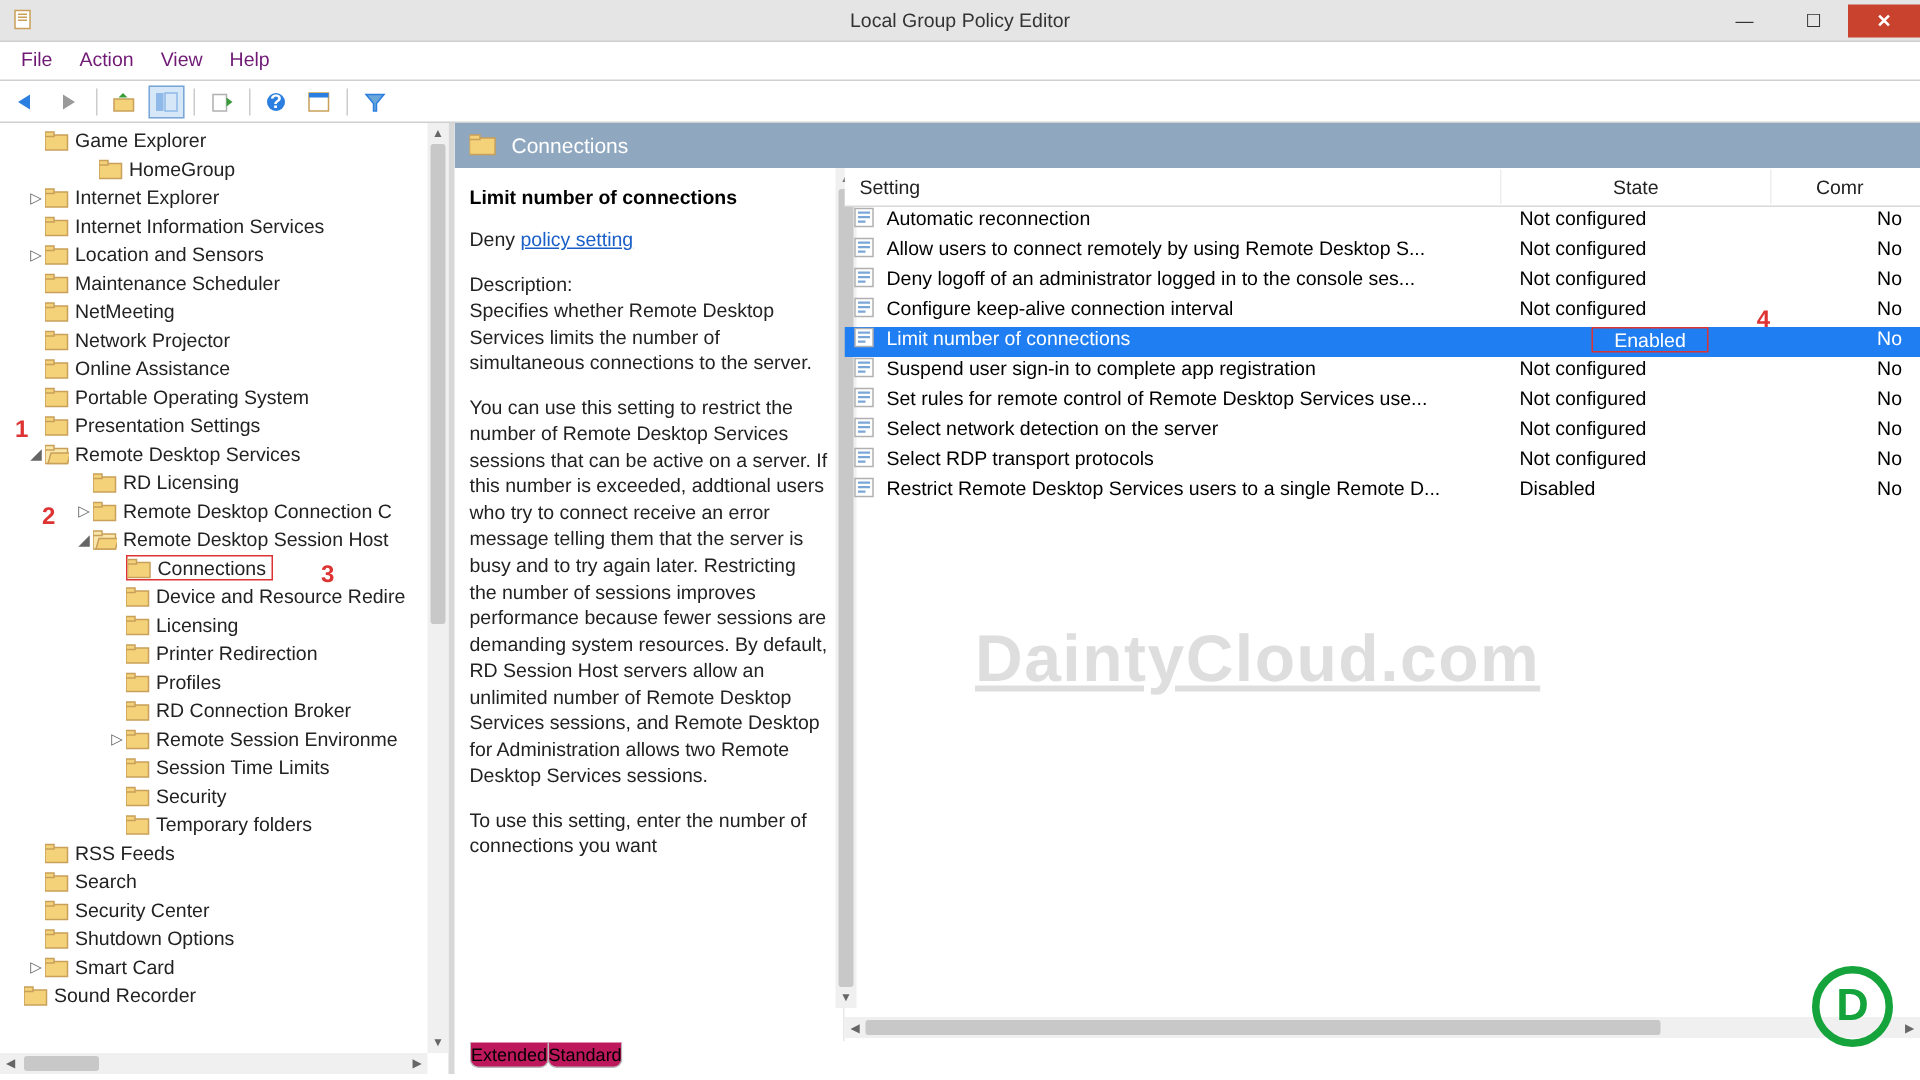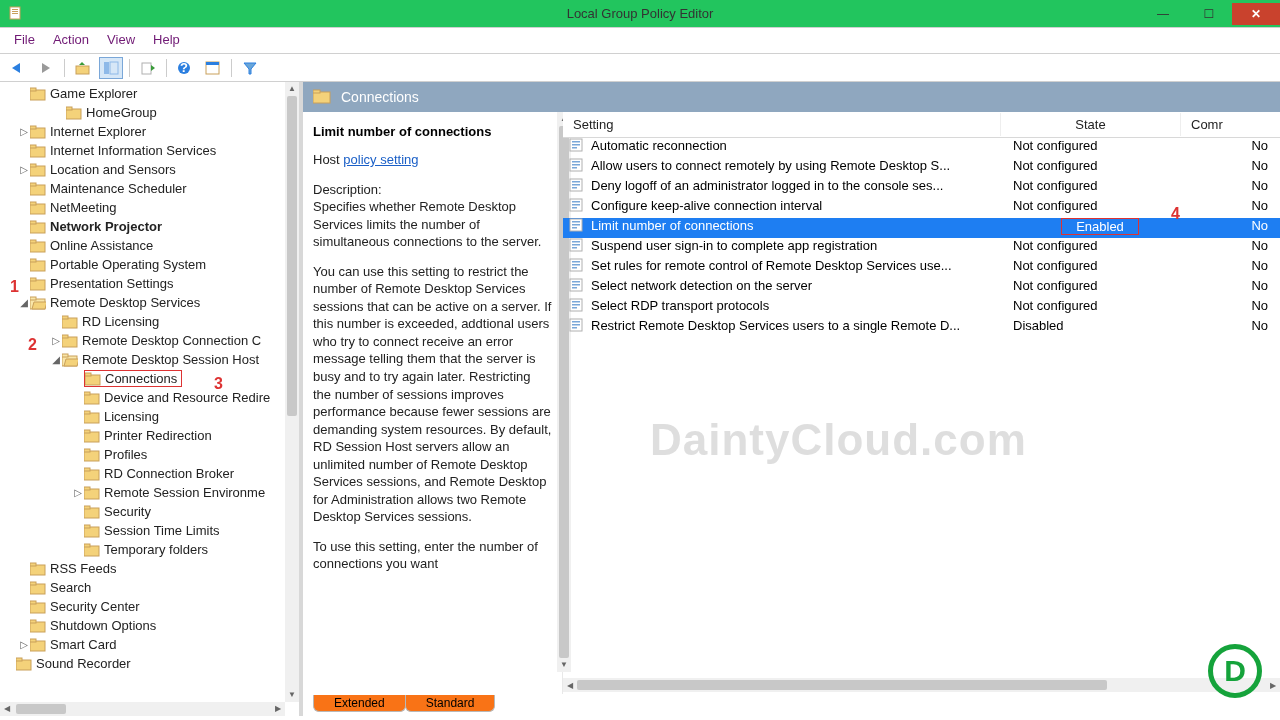--- a/index.html
+++ b/index.html
@@ -1,19 +1,19 @@
 <!DOCTYPE html>
 <html><head>
 <meta charset="utf-8">
 <style>
 * { margin: 0; padding: 0; box-sizing: border-box; font-family: "Segoe UI", Tahoma, sans-serif; font-size: 13px; }
 body { background: #fff; width: 1280px; height: 720px; overflow: hidden; position: relative; }
 
 
-.titlebar { display: flex; align-items: center; height: 28px; background: #22c55e; border-bottom: 1px solid #d0d0d0; position: relative; justify-content: space-between; }
+.titlebar { display: flex; align-items: center; height: 28px; background: #e5e5e5; border-bottom: 1px solid #d0d0d0; position: relative; justify-content: space-between; }
 .titlebar .app-icon { width: 16px; height: 16px; margin: 0 8px; }
 .titlebar .title { position: absolute; left: 50%; transform: translateX(-50%); color: #333; }
 .win-btns { margin-left: auto; display: flex; }
 .win-btn { width: 46px; height: 22px; display: flex; align-items: center; justify-content: center; font-size: 12px; color: #333; }
 .win-close { background: #c9422d; color: #fff; font-weight: bold; width: 48px; }
 .menubar { display: flex; gap: 18px; padding: 4px 14px 6px; border-bottom: 1px solid #d0d0d0; }
 .menubar span { color: #701a75; }
 
 
 .toolbar { display: flex; align-items: center; gap: 4px; padding: 2px 6px; border-bottom: 1px solid #d0d0d0; height: 28px; }
@@ -49,43 +49,43 @@
 
 .desc-aux-scroll { position: absolute; left: 254px; top: 0; bottom: 22px; width: 14px; background: #f0f0f0; }
 .desc-aux-scroll .arrow { width: 14px; height: 14px; font-size: 8px; color: #666; text-align: center; line-height: 14px; }
 .desc-aux-scroll .thumb { position: absolute; left: 2px; top: 14px; bottom: 14px; width: 10px; background: #c8c8c8; border-radius: 2px; }
 
 .grid-pane { flex: 1; position: relative; overflow: hidden; }
 .grid-header { display: flex; border-bottom: 1px solid #d8d8d8; height: 26px; align-items: center; background: #fff; }
 .gh { padding: 4px 10px; color: #222; }
 .gh-setting { width: 438px; border-right: 1px solid #eee; }
 .gh-state { width: 180px; text-align: center; border-right: 1px solid #eee; }
-.gh-comm { flex: 1; text-align: left; padding-right: 18px; }
+.gh-comm { flex: 1; text-align: center; padding-right: 18px; }
 .grid-body { }
 .grid-row { display: flex; align-items: flex-start; height: 20px; padding-left: 6px; }
 .grid-row .ico { width: 16px; height: 14px; margin-right: 6px; }
 .grid-row .c-setting { width: 416px; white-space: nowrap; overflow: hidden; text-overflow: ellipsis; }
 .grid-row .c-state { width: 180px; padding-left: 6px; }
 .grid-row .c-comm { flex: 1; text-align: right; padding-right: 12px; }
 .grid-row.selected { background: #1e7ef2; color: #fff; }
 .grid-row.selected .c-state { color: #fff; }
 
 .grid-hscroll { position: absolute; left: 0; bottom: 2px; right: 0; height: 14px; background: #f0f0f0; display: flex; align-items: center; }
 .grid-hscroll .arrow { width: 14px; text-align: center; font-size: 8px; color: #666; }
 .grid-hscroll .track { flex: 1; position: relative; height: 10px; }
 .grid-hscroll .thumb { position: absolute; left: 0; width: 530px; height: 10px; background: #c8c8c8; border-radius: 2px; }
 
 .tabs { display: flex; padding-left: 10px; height: 22px; align-items: flex-start; border-top: 1px solid #fff; }
-.tab { padding: 1px 20px; border: 1px solid #b8b8b8; border-top: none; border-radius: 0 0 6px 6px; margin-right: -1px; font-size: 12px; background: #f97316; }
+.tab { padding: 1px 0; border: 1px solid #b8b8b8; border-top: none; border-radius: 0 0 6px 6px; margin-right: -1px; font-size: 12px; background: #be185d; }
 .tab.active { font-weight: normal; }
 .tab.back { position: relative; z-index: 0; }
 
 .callout { position: absolute; color: #d33; font-weight: bold; font-size: 16px; z-index: 5; }
 
-.watermark { position: absolute; left: 650px; top: 415px; font-size: 44px; font-weight: 600; color: rgba(160,160,160,0.35); letter-spacing: 1px; pointer-events: none; }
+.watermark { position: absolute; left: 650px; top: 415px; font-size: 44px; font-weight: 600; color: rgba(160,160,160,0.35); letter-spacing: 1px; pointer-events: none; text-decoration: underline; }
 .dlogo { position: absolute; right: 18px; bottom: 22px; width: 54px; height: 54px; border: 5px solid #15a33b; border-radius: 50%; display: flex; align-items: center; justify-content: center; color: #15a33b; font-weight: 800; font-size: 30px; font-family: Arial; }
 
 
 .folder-svg { display: block; }
 .setting-svg { display: block; }
 </style>
 </head>
 <body>
 
 <div class="titlebar">
@@ -231,21 +231,21 @@
         <div class="tree-row" style="padding-left: 18px;">
           <span class="exp"></span>
           <span class="ico">
             <svg class="folder-svg" width="16" height="14">
               <rect x="0" y="3" width="15" height="10" fill="#f4d27a" stroke="#c9a05a"></rect>
               <rect x="0" y="1" width="6" height="3" fill="#f4d27a" stroke="#c9a05a"></rect>
             </svg>
           </span>
           <span class="lbl">NetMeeting</span>
         </div>
-        <div class="tree-row" style="padding-left: 18px; font-weight: bold;">
+        <div class="tree-row" style="padding-left: 18px;">
           <span class="exp"></span>
           <span class="ico">
             <svg class="folder-svg" width="16" height="14">
               <rect x="0" y="3" width="15" height="10" fill="#f4d27a" stroke="#c9a05a"></rect>
               <rect x="0" y="1" width="6" height="3" fill="#f4d27a" stroke="#c9a05a"></rect>
             </svg>
           </span>
           <span class="lbl">Network Projector</span>
         </div>
         <div class="tree-row" style="padding-left: 18px;">
@@ -393,31 +393,31 @@
           <span class="lbl">Remote Session Environme</span>
         </div>
         <div class="tree-row" style="padding-left: 72px;">
           <span class="exp"></span>
           <span class="ico">
             <svg class="folder-svg" width="16" height="14">
               <rect x="0" y="3" width="15" height="10" fill="#f4d27a" stroke="#c9a05a"></rect>
               <rect x="0" y="1" width="6" height="3" fill="#f4d27a" stroke="#c9a05a"></rect>
             </svg>
           </span>
+          <span class="lbl">Session Time Limits</span>
+        </div>
+        <div class="tree-row" style="padding-left: 72px;">
+          <span class="exp"></span>
+          <span class="ico">
+            <svg class="folder-svg" width="16" height="14">
+              <rect x="0" y="3" width="15" height="10" fill="#f4d27a" stroke="#c9a05a"></rect>
+              <rect x="0" y="1" width="6" height="3" fill="#f4d27a" stroke="#c9a05a"></rect>
+            </svg>
+          </span>
           <span class="lbl">Security</span>
-        </div>
-        <div class="tree-row" style="padding-left: 72px;">
-          <span class="exp"></span>
-          <span class="ico">
-            <svg class="folder-svg" width="16" height="14">
-              <rect x="0" y="3" width="15" height="10" fill="#f4d27a" stroke="#c9a05a"></rect>
-              <rect x="0" y="1" width="6" height="3" fill="#f4d27a" stroke="#c9a05a"></rect>
-            </svg>
-          </span>
-          <span class="lbl">Session Time Limits</span>
         </div>
         <div class="tree-row" style="padding-left: 72px;">
           <span class="exp"></span>
           <span class="ico">
             <svg class="folder-svg" width="16" height="14">
               <rect x="0" y="3" width="15" height="10" fill="#f4d27a" stroke="#c9a05a"></rect>
               <rect x="0" y="1" width="6" height="3" fill="#f4d27a" stroke="#c9a05a"></rect>
             </svg>
           </span>
           <span class="lbl">Temporary folders</span>
@@ -502,21 +502,21 @@
     <div class="header-bar">
       <span class="ico"><svg width="18" height="16">
             <rect x="0" y="3" width="17" height="11" fill="#f4d27a" stroke="#c9a05a"></rect>
             <rect x="0" y="1" width="7" height="3" fill="#f4d27a" stroke="#c9a05a"></rect>
           </svg></span>
       <span style="font-size:14px">Connections</span>
     </div>
     <div class="content-row">
       <div class="desc-pane">
         <h4>Limit number of connections</h4>
-        <p><span>Host</span> <a class="link">policy setting</a></p>
+        <p><span>Deny</span> <a class="link">policy setting</a></p>
         <p><span>Description:</span><br><span>Specifies whether Remote Desktop Services limits the number of simultaneous connections to the server.</span></p>
         <p>You can use this setting to restrict the number of Remote Desktop Services sessions that can be active on a server. If this number is exceeded, addtional users who try to connect receive an error message telling them that the server is busy and to try again later. Restricting the number of sessions improves performance because fewer sessions are demanding system resources. By default, RD Session Host servers allow an unlimited number of Remote Desktop Services sessions, and Remote Desktop for Administration allows two Remote Desktop Services sessions.</p>
         <p>To use this setting, enter the number of connections you want</p>
       </div>
       <div class="desc-aux-scroll">
         <div class="arrow">▲</div>
           <div class="thumb"></div>
           <div class="arrow" style="position:absolute;bottom:0">▼</div>
       </div>
       <div class="grid-pane">

